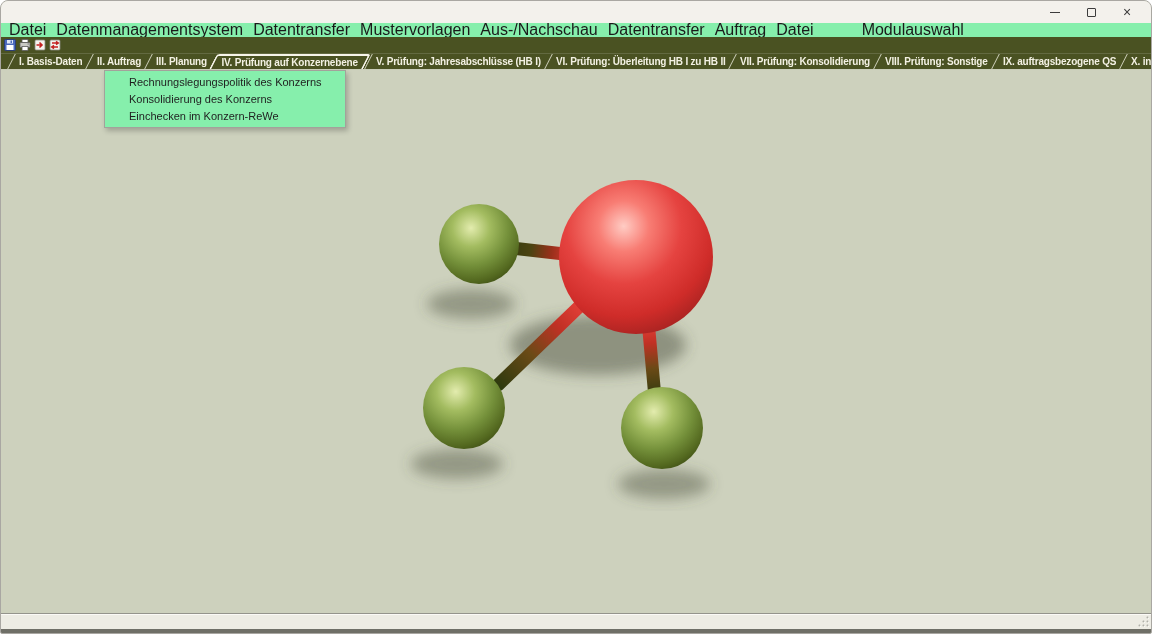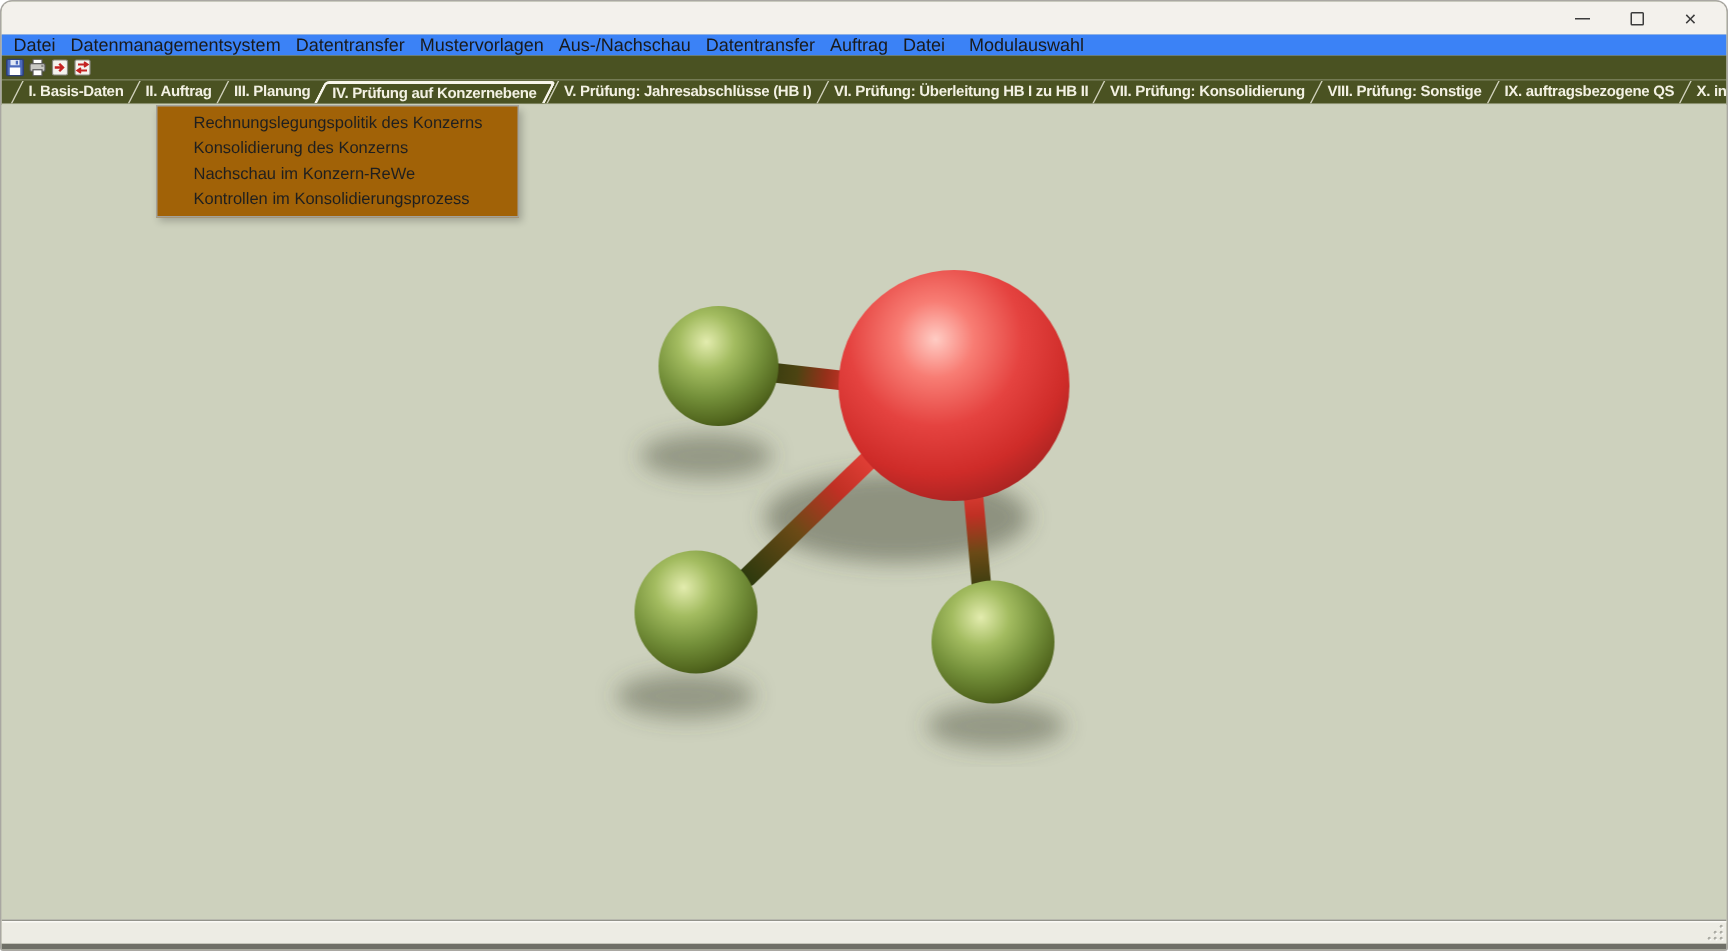--- a/index.html
+++ b/index.html
@@ -18,26 +18,26 @@
   .caption-buttons { display:flex; height:100%; align-items:center; padding-right:6px; }
   .cap-btn {
     width:36px; height:21px; display:flex; align-items:center; justify-content:center;
     color:#3c3c3c; cursor:default;
   }
   .min-glyph { display:block; width:10px; border-top:1px solid #3c3c3c; }
   .max-glyph { display:block; width:9px; height:9px; border:1px solid #3c3c3c; border-radius:1px; }
   .close-glyph { font-size:14px; line-height:14px; color:#3c3c3c; }
   
   .menubar {
-    height:14px; background:#3b82f6; flex:0 0 auto;
+    height:14px; background:#86efac; flex:0 0 auto;
     display:flex; align-items:center; padding-left:3px;
-    font-size:12px; color:#1a1a1a; white-space:nowrap;
+    font-size:16px; color:#1a1a1a; white-space:nowrap;
   }
   .menu-item { padding:0 5px; line-height:14px; }
-  .menu-item.right-offset { margin-left:6px; }
+  .menu-item.right-offset { margin-left:38px; }
   
   .toolbar {
     height:16px; background:#4a5222; flex:0 0 auto;
     display:flex; align-items:center; padding-left:2px; gap:2px;
   }
   .tool-btn { width:13px; height:13px; display:flex; align-items:center; justify-content:center; }
   .tool-btn svg { display:block; }
   
   .tabbar {
     height:17px; background:#4a5222; flex:0 0 auto;
@@ -59,21 +59,21 @@
     border:2px solid #f7f5ea; border-bottom:none;
     border-radius:3px 3px 0 0; margin-left:-1px; z-index:2;
     background:#4a5222;
   }
   
   .main { position:relative; flex:1 1 auto; background:#cdd1bd; overflow:hidden; }
   .molecule { position:absolute; left:390px; top:94px; pointer-events:none; }
   
   .dropdown {
     position:absolute; left:103px; top:0; width:242px;
-    background:#a16207; border:1px solid #a3a29b;
+    background:#86efac; border:1px solid #a3a29b;
     box-shadow:2px 3px 5px rgba(0,0,0,0.22);
     padding:3px 0 2px 0; z-index:10;
   }
   .dd-item {
     height:17px; line-height:17px; padding-left:24px;
     font-size:11px; color:#1f1f1f; cursor:default; white-space:nowrap;
   }
   
   .statusbar {
     height:16px; flex:0 0 auto; background:#edece4;
@@ -232,22 +232,21 @@
       <path d="M647 319 L654 397" stroke="url(#gRod3)" stroke-width="13" stroke-linecap="round"></path>
       <circle cx="635" cy="256" r="77" fill="url(#gRed)"></circle>
       <circle cx="478" cy="243" r="40" fill="url(#gGreen)"></circle>
       <circle cx="463" cy="407" r="41" fill="url(#gGreen)"></circle>
       <circle cx="661" cy="427" r="41" fill="url(#gGreen)"></circle>
     </svg>
 
     <div class="dropdown">
       <div class="dd-item">Rechnungslegungspolitik des Konzerns</div>
       <div class="dd-item">Konsolidierung des Konzerns</div>
-      <div class="dd-item">Nachschau im Konzern-ReWe</div>
-      <div class="dd-item">Kontrollen im Konsolidierungsprozess</div>
+      <div class="dd-item">Einchecken im Konzern-ReWe</div>
     </div>
   </div>
 
   <div class="statusbar">
     <span></span>
     <svg class="grip" width="13" height="13" viewBox="0 0 13 13">
       <g fill="#a9a9a1">
         <circle cx="10.5" cy="10.5" r="1"></circle>
         <circle cx="10.5" cy="6.5" r="1"></circle>
         <circle cx="10.5" cy="2.5" r="1"></circle>

